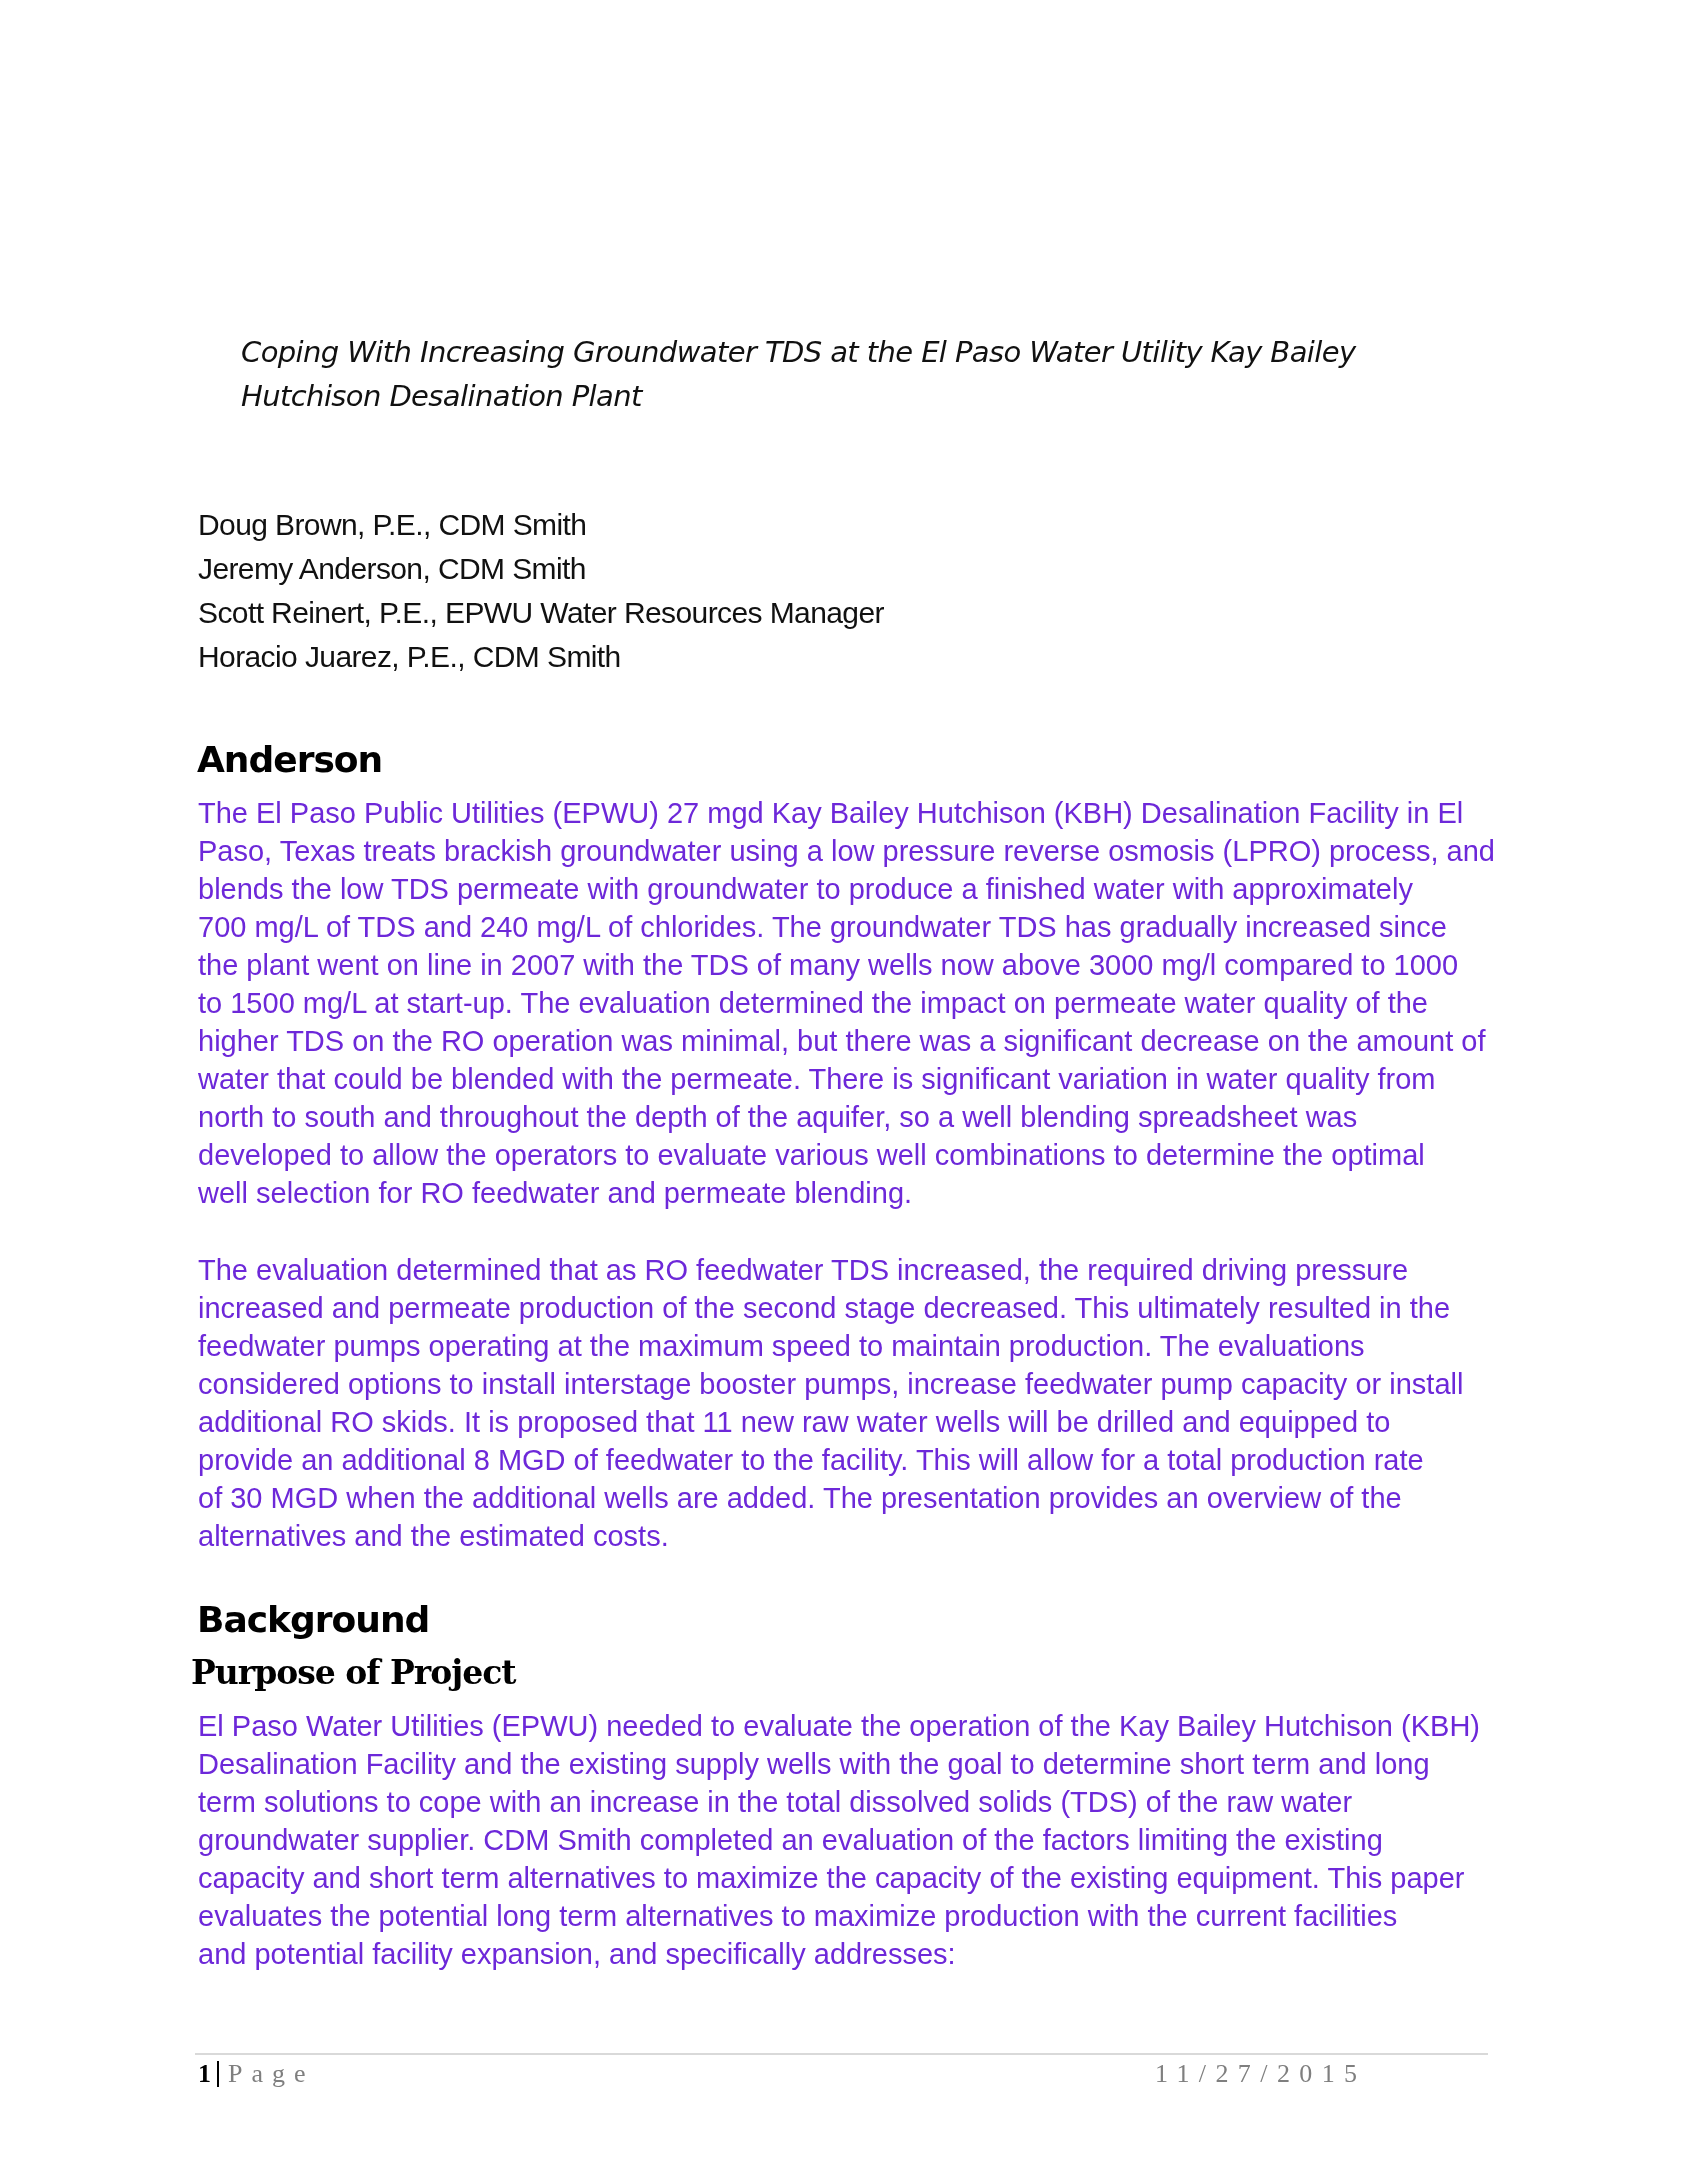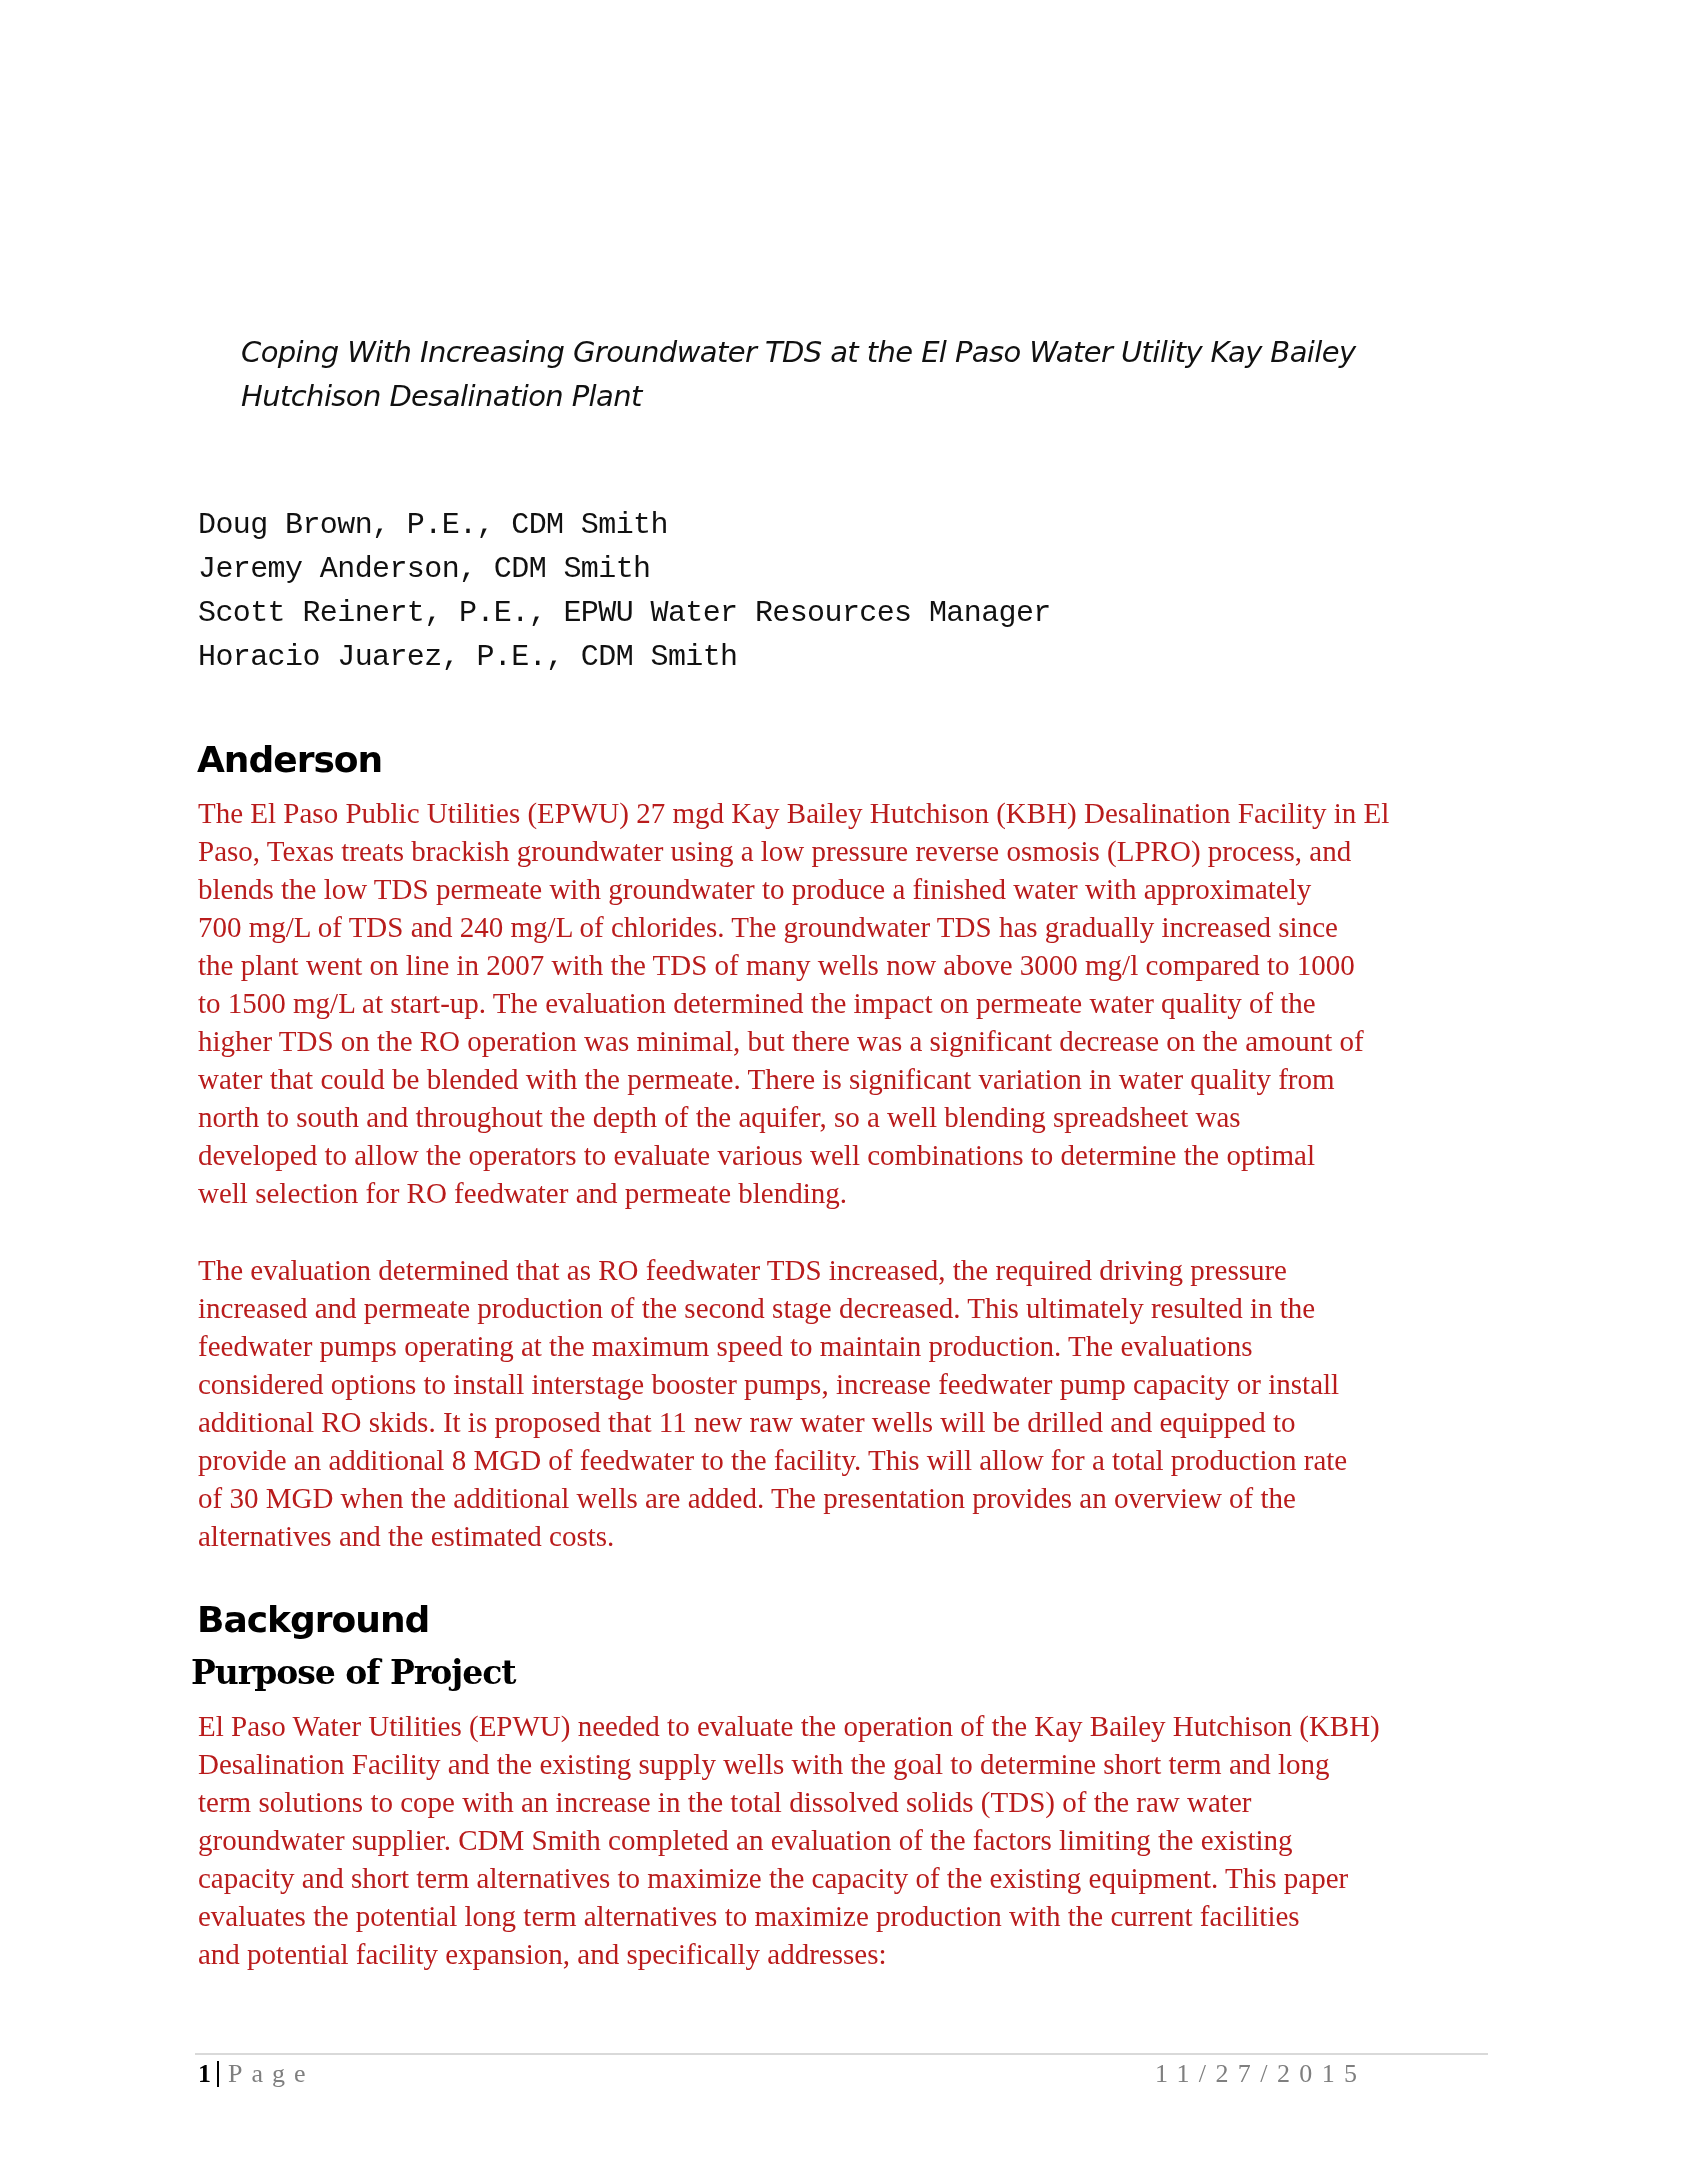--- a/index.html
+++ b/index.html
@@ -8,40 +8,40 @@
 
   .title {
     position:absolute; left:198px; top:330px; width:1317px;
     font-family:"DejaVu Sans", sans-serif; font-style:italic;
     font-size:29px; line-height:44px; letter-spacing:-0.6px; color:#111;
   }
   .title div { white-space:nowrap;margin-left:43px; }
 
   .authors {
     position:absolute; left:198px; top:503px;
-    font-family:Liberation Mono, monospace;
+    font-family:Liberation Sans, sans-serif;
     font-size:30px; line-height:44px; letter-spacing:-0.6px; color:#111;
   }
   .authors div { white-space:nowrap; }
 
   .h1 {
     position:absolute; left:197px;
     font-family:"DejaVu Sans", sans-serif; font-weight:bold;
     font-size:36px; letter-spacing:-1px; line-height:44px; color:#000;
   }
   .h2 {
     position:absolute; left:191px;
     font-family:"DejaVu Serif", serif; font-weight:bold;
     font-size:33px; letter-spacing:-1px; line-height:44px; color:#000;
   }
 
   .para {
     position:absolute; left:198px; width:1307px;
-    font-family:Liberation Serif, serif;
-    font-size:29px; line-height:38px; color:#b91c1c;
+    font-family:Liberation Sans, sans-serif;
+    font-size:29px; line-height:38px; color:#6d28d9;
   }
   .para .ln { white-space:nowrap; }
 
   .footer-rule {
     position:absolute; left:195px; top:2053px; width:1293px; height:2px; background:#d9d9d9;
   }
   .footer-left {
     position:absolute; left:198px; top:2059px; height:32px;
     font-family:"Liberation Serif", serif; font-size:26px; line-height:30px; white-space:nowrap;
   }

